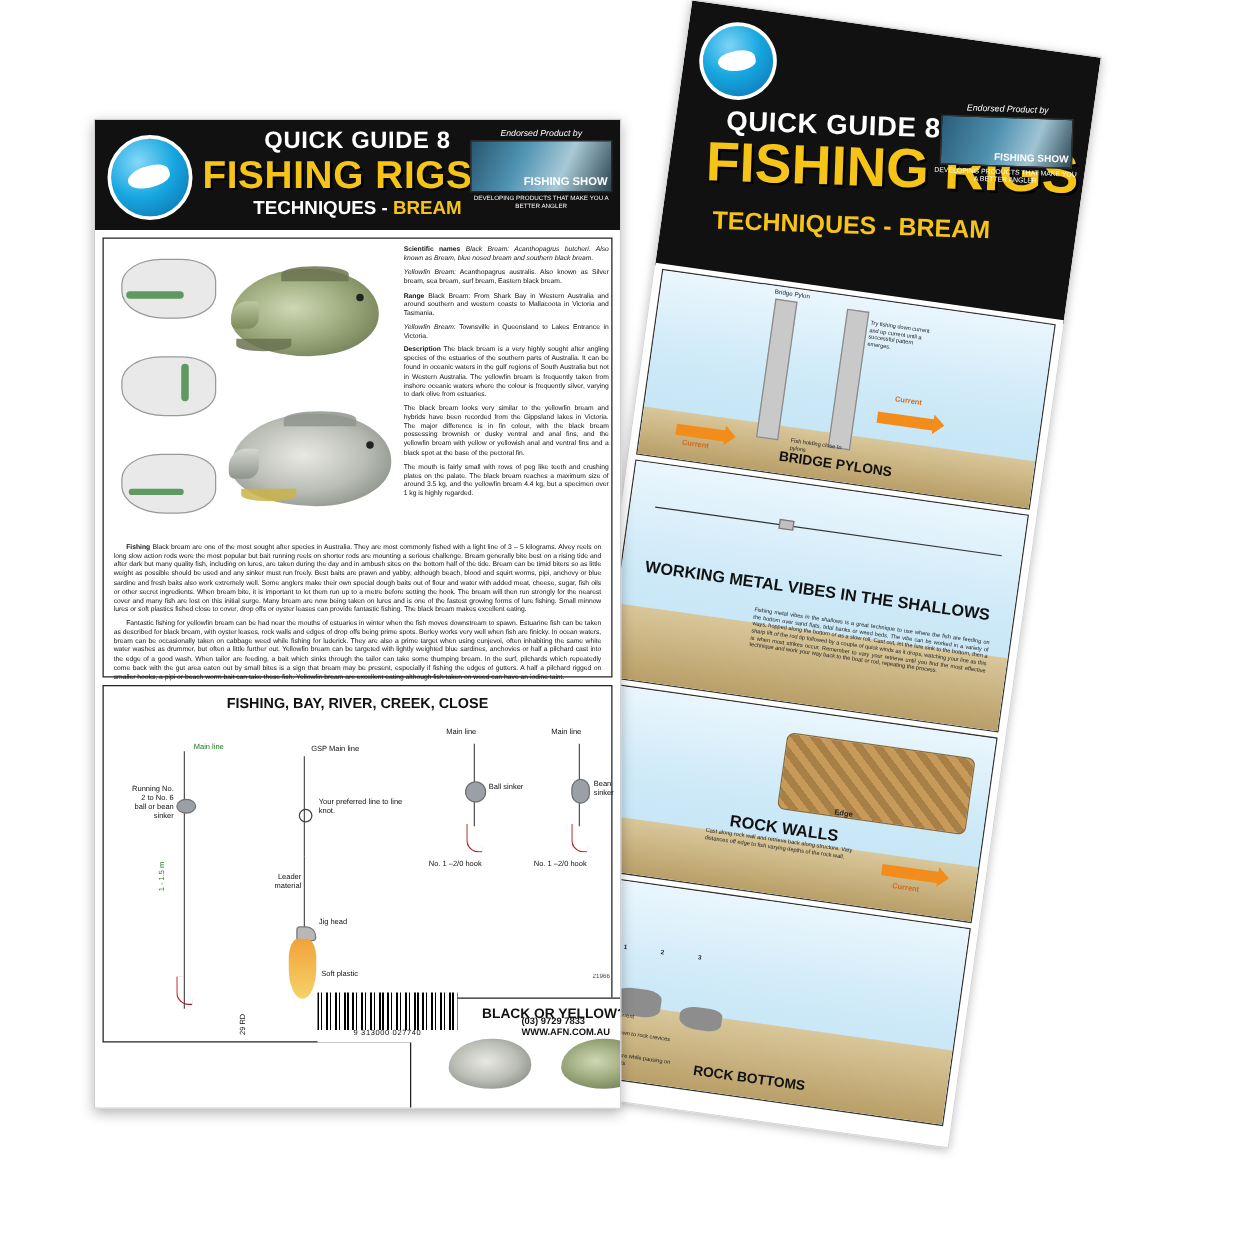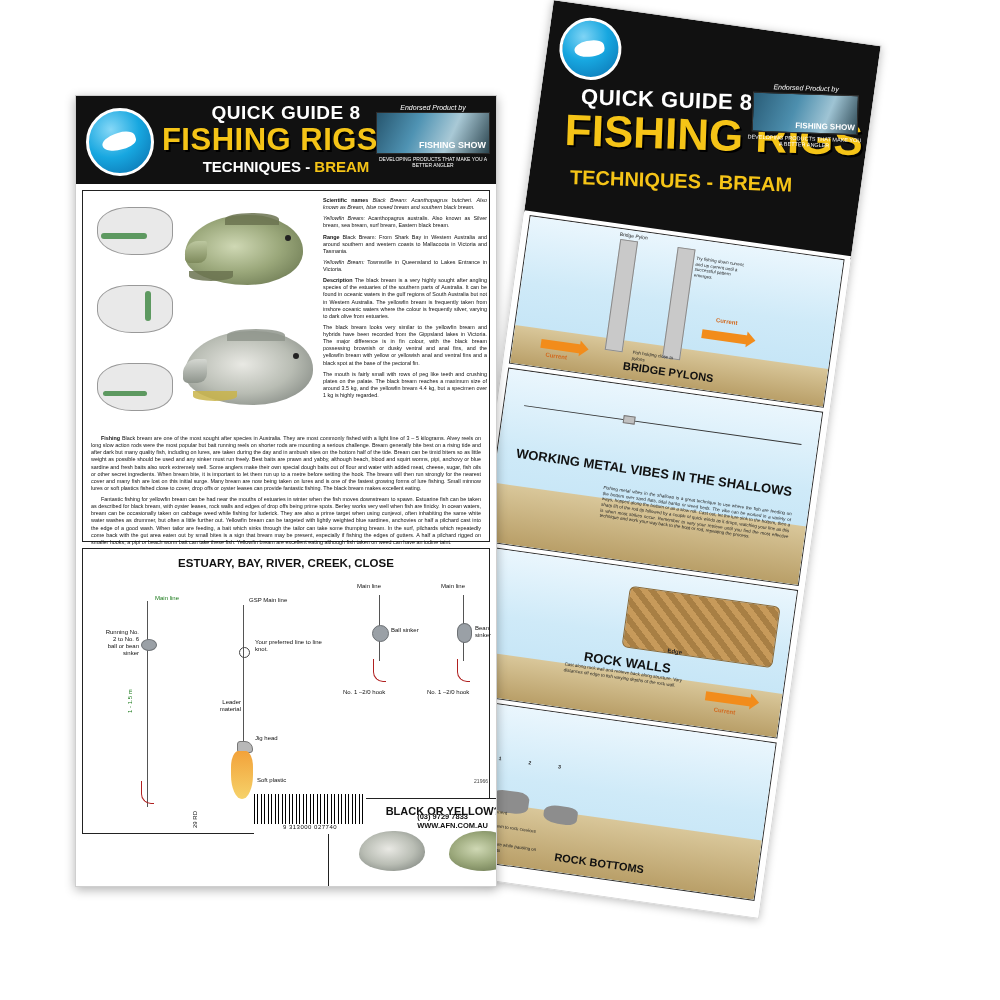--- a/index.html
+++ b/index.html
@@ -307,21 +307,21 @@
         <p class="txt" style="margin:0 0 4px;text-indent:10px;">
           <b>Fishing</b>
           <span>Black bream are one of the most sought after species in Australia. They are most commonly fished with a light line of 3 – 5 kilograms. Alvey reels on long slow action rods were the most popular but bait running reels on shorter rods are mounting a serious challenge. Bream generally bite best on a rising tide and after dark but many quality fish, including on lures, are taken during the day and in ambush sites on the bottom half of the tide. Bream can be timid biters so as little weight as possible should be used and any sinker must run freely. Best baits are prawn and yabby, although beach, blood and squirt worms, pipi, anchovy or blue sardine and fresh baits also work extremely well. Some anglers make their own special dough baits out of flour and water with added meat, cheese, sugar, fish oils or other secret ingredients. When bream bite, it is important to let them run up to a metre before setting the hook. The bream will then run strongly for the nearest cover and many fish are lost on this initial surge. Many bream are now being taken on lures and is one of the fastest growing forms of lure fishing. Small minnow lures or soft plastics fished close to cover, drop offs or oyster leases can provide fantastic fishing. The black bream makes excellent eating.</span>
         </p>
         <p class="txt" style="margin:0;text-indent:10px;">Fantastic fishing for yellowfin bream can be had near the mouths of estuaries in winter when the fish moves downstream to spawn. Estuarine fish can be taken as described for black bream, with oyster leases, rock walls and edges of drop offs being prime spots. Berley works very well when fish are finicky. In ocean waters, bream can be occasionally taken on cabbage weed while fishing for luderick. They are also a prime target when using cunjevoi, often inhabiting the same white water washes as drummer, but often a little further out. Yellowfin bream can be targeted with lightly weighted blue sardines, anchovies or half a pilchard cast into the edge of a good wash. When tailor are feeding, a bait which sinks through the tailor can take some thumping bream. In the surf, pilchards which repeatedly come back with the gut area eaten out by small bites is a sign that bream may be present, especially if fishing the edges of gutters. A half a pilchard rigged on smaller hooks, a pipi or beach worm bait can take these fish. Yellowfin bream are excellent eating although fish taken on weed can have an iodine taint.</p>
       </div>
     </div>
 
     <div class="panel rigs-panel" style="margin-top:6px;">
       <div class="rigs-title">
-        <div>ESTUARY, BAY, RIVER, CREEK, CLOSE</div>
+        <div>FISHING, BAY, RIVER, CREEK, CLOSE</div>
       </div>
 
       <div style="position:absolute;left:20px;top:46px;width:100px;height:220px;">
         <div class="rigline" style="left:44px;top:6px;height:206px;"></div>
         <div class="riglabel" style="position:absolute;left:52px;top:0;color:#1a7a1a;">Main line</div>
         <div class="sinker" style="left:38px;top:44px;width:14px;height:10px;"></div>
         <div class="riglabel" style="position:absolute;left:0px;top:34px;width:36px;text-align:right;line-height:1.15;">Running No. 2 to No. 6 ball or bean sinker</div>
         <div class="riglabel" style="position:absolute;left:24px;top:118px;transform:rotate(-90deg);transform-origin:left top;color:#1a7a1a;">1 - 1.5 m</div>
         <div class="hook" style="left:38px;top:186px;"></div>
       </div>

